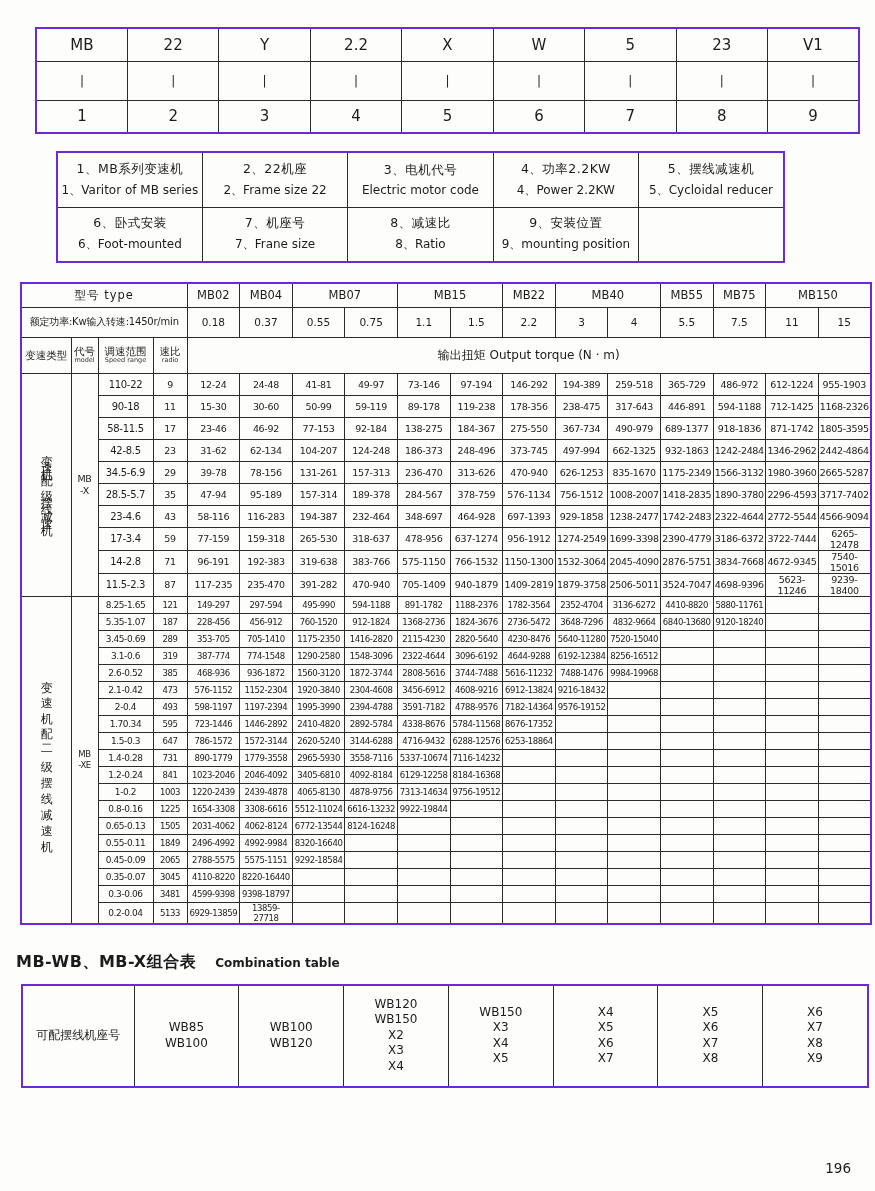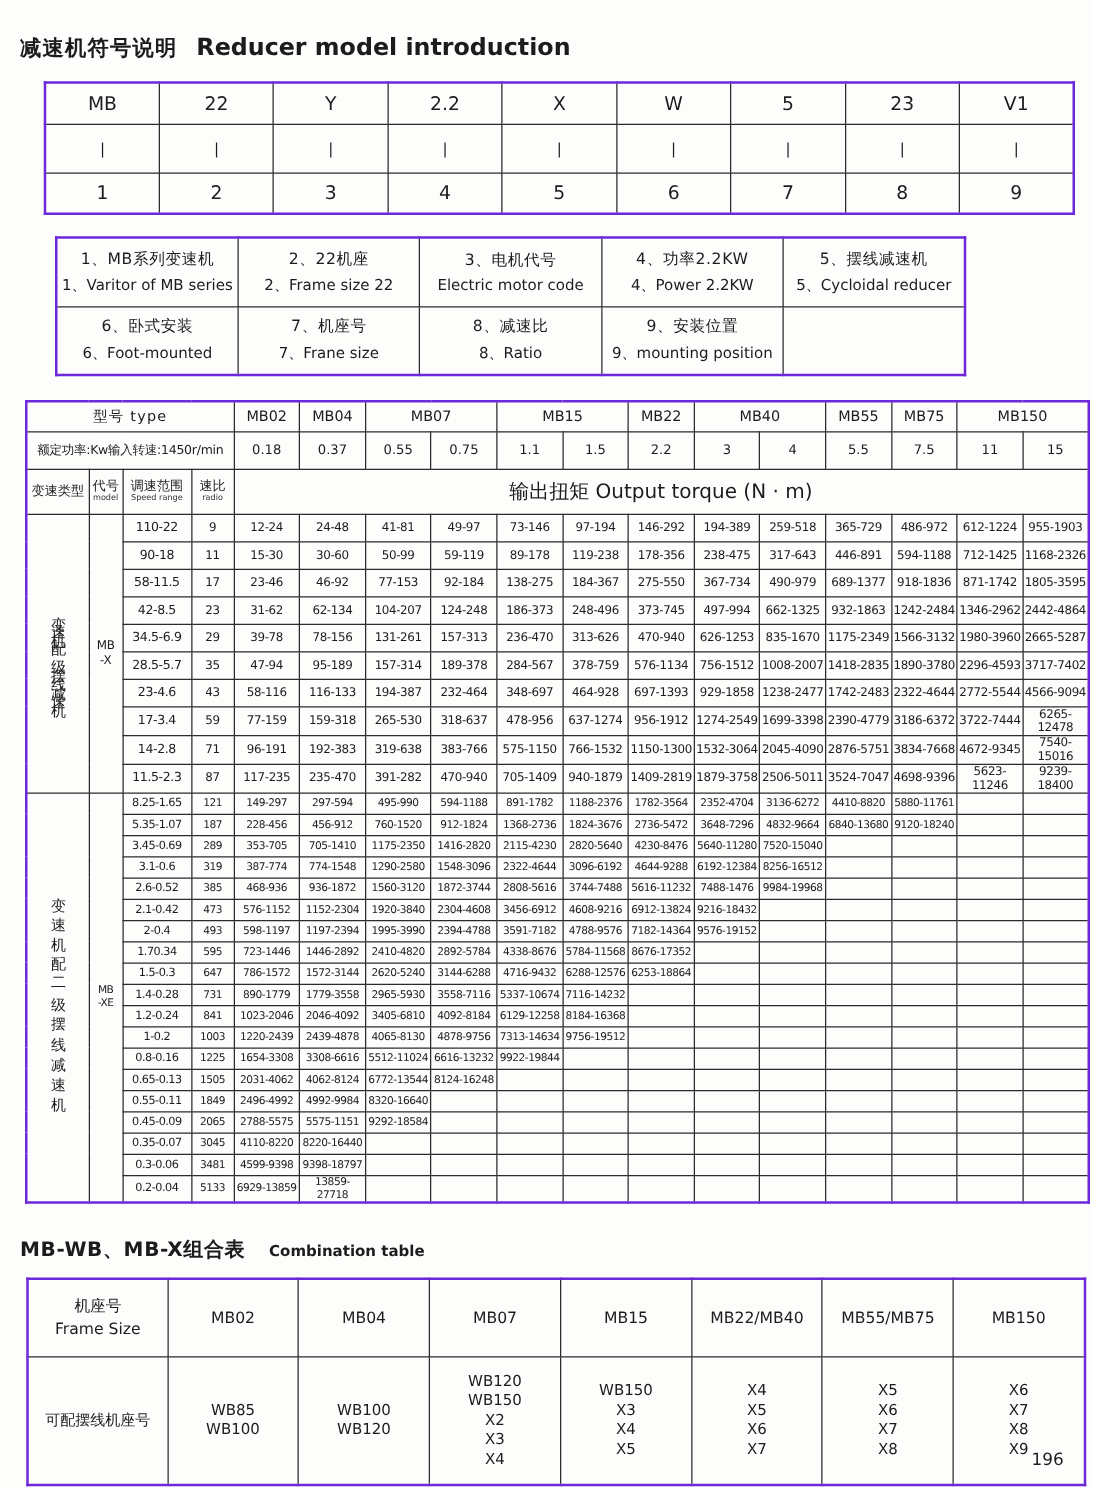--- a/index.html
+++ b/index.html
@@ -9,35 +9,35 @@
   td,th{border:1px solid #2b2b2b;text-align:center;vertical-align:middle;font-weight:normal;overflow:hidden;padding:0}
   .title{margin:0 0 15px 16px}
   .title-cn{font-size:17px;font-weight:bold;letter-spacing:1px}
   .title-en{font-size:19px;font-weight:bold;margin-left:10px}
   .model-table{width:825px;margin-left:35px}
   .model-table td{font-size:15px}
   .mr-code{height:33px}
   .mr-sep{height:39px}
   .mr-sep td{font-size:12px}
   .mr-pos{height:33px}
-  .legend-table{width:729px;margin-left:44px;margin-top:17px}
+  .legend-table{width:729px;margin-left:56px;margin-top:17px}
   .legend-table td{height:55px}
   .lg-cn{font-size:12.5px;letter-spacing:.5px}
   .lg-en{font-size:12px;margin-top:4px}
   .main-table{width:851px;margin-left:20px;margin-top:19px}
   .hr1{height:24px}
   .hr1 th{font-size:11.5px}
   .th-type{font-size:12px;letter-spacing:1px}
   .hr2{height:30px}
   .th-power-label{font-size:10px;letter-spacing:-.2px}
   .td-power{font-size:10.5px}
   .hr3{height:36px}
   .th-sub{font-size:10.5px;line-height:1.2}
   .sub-en{font-size:6.5px;color:#333}
-  .th-torque{font-size:16px}
+  .th-torque{font-size:12px}
   .s1 td{height:22px;font-size:9.5px;letter-spacing:-.3px}
   .s2 td{height:17px;font-size:8.5px;letter-spacing:-.4px}
   .s1 .range-cell{font-size:10px}
   .s2 .range-cell{font-size:9px}
   .vert{writing-mode:vertical-lr;text-orientation:upright;font-size:12px;display:inline-block}
   .vert1{letter-spacing:7px}
   .vert2{letter-spacing:16px}
   .code-cell{font-size:11px}
   .code-cell div{line-height:1.25}
   .combo-title{margin:27px 0 11px 16px}
@@ -50,24 +50,20 @@
   .cr2{height:102px}
   .cr2 td{font-size:12px}
   .cr2 div{line-height:15.5px}
   .combo-label{font-size:12px}
   .page-number{position:absolute;right:24px;top:1160px;font-size:13.5px}
 </style>
 </head>
 <body>
 
 <div class="page">
-  <div class="title">
-    <span class="title-cn">减速机符号说明</span>
-    <span class="title-en">Reducer model introduction</span>
-  </div>
 
   <table class="model-table">
     <tbody id="model-code-body">
         <tr class="mr-code">
           <td>MB</td>
           <td>22</td>
           <td>Y</td>
           <td>2.2</td>
           <td>X</td>
           <td>W</td>
@@ -320,21 +316,21 @@
           <td>1008-2007</td>
           <td>1418-2835</td>
           <td>1890-3780</td>
           <td>2296-4593</td>
           <td>3717-7402</td>
         </tr>
         <tr class="s1">
           <td class="range-cell">23-4.6</td>
           <td>43</td>
           <td>58-116</td>
-          <td>116-133</td>
+          <td>116-283</td>
           <td>194-387</td>
           <td>232-464</td>
           <td>348-697</td>
           <td>464-928</td>
           <td>697-1393</td>
           <td>929-1858</td>
           <td>1238-2477</td>
           <td>1742-2483</td>
           <td>2322-4644</td>
           <td>2772-5544</td>
@@ -732,47 +728,20 @@
         <col style="width: 112px;">
         <col style="width: 104.8px;">
         <col style="width: 104.8px;">
         <col style="width: 104.8px;">
         <col style="width: 104.8px;">
         <col style="width: 104.8px;">
         <col style="width: 104.8px;">
         <col style="width: 104.8px;">
       </colgroup>
     <tbody id="combo-body">
-        <tr class="cr1">
-          <th>
-            <div>机座号</div>
-            <div>Frame Size</div>
-          </th>
-          <th>
-            <div>MB02</div>
-          </th>
-          <th>
-            <div>MB04</div>
-          </th>
-          <th>
-            <div>MB07</div>
-          </th>
-          <th>
-            <div>MB15</div>
-          </th>
-          <th>
-            <div>MB22/MB40</div>
-          </th>
-          <th>
-            <div>MB55/MB75</div>
-          </th>
-          <th>
-            <div>MB150</div>
-          </th>
-        </tr>
         <tr class="cr2">
           <td class="combo-label">可配摆线机座号</td>
           <td>
             <div>WB85</div>
             <div>WB100</div>
           </td>
           <td>
             <div>WB100</div>
             <div>WB120</div>
           </td>

